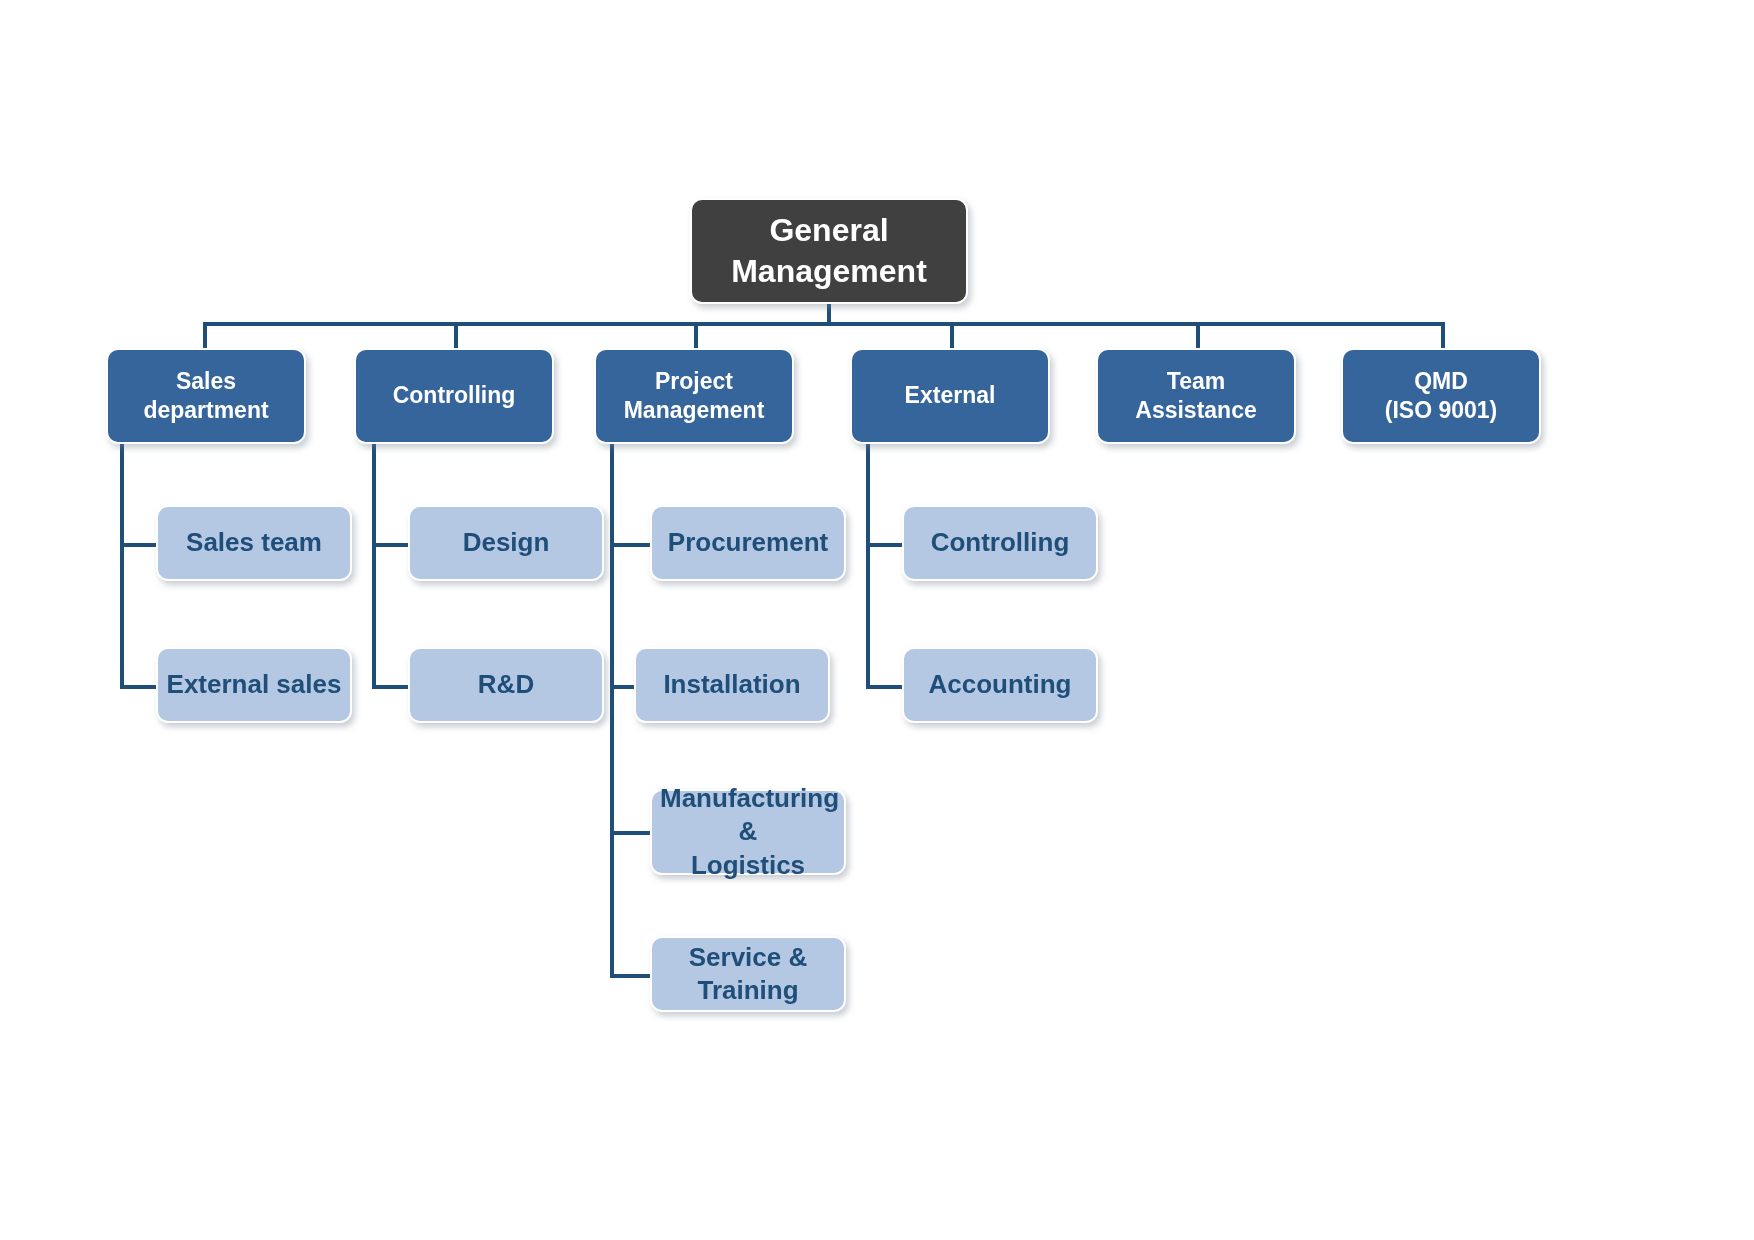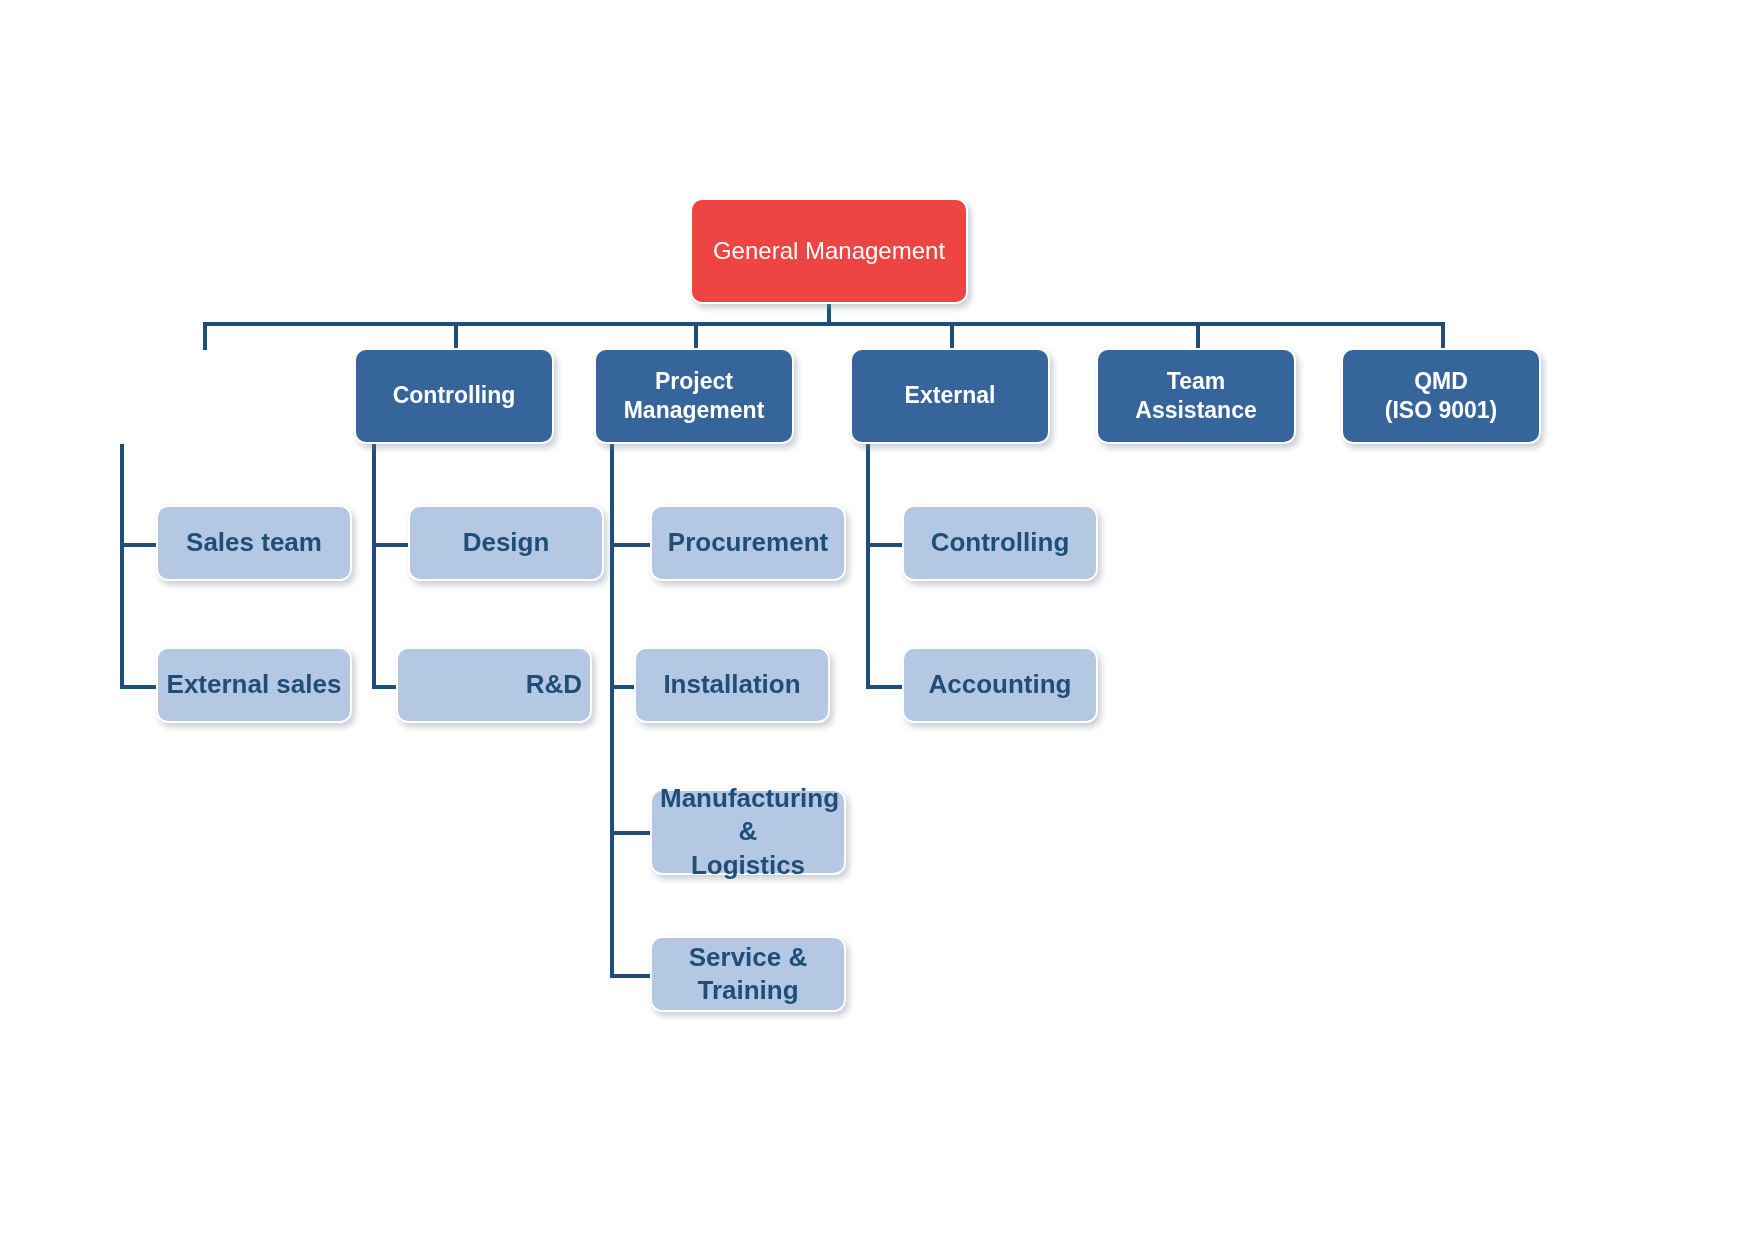--- a/index.html
+++ b/index.html
@@ -42,24 +42,24 @@
     line-height: 1.28;
     padding: 4px 8px;
   }
   .node .lbl {
     display: block;
     width: 100%;
     white-space: pre-line;
   }
 
   .lvl1 {
-    background: #ef4444;
+    background: #404040;
     color: #ffffff;
-    font-size: 24px;
-    font-weight: normal;
+    font-size: 32px;
+    font-weight: bold;
   }
   .lvl2 {
     background: #36659B;
     color: #ffffff;
     font-size: 23px;
     font-weight: bold;
   }
   .lvl3 {
     background: #B4C7E3;
     color: #1F4E79;
@@ -80,20 +80,23 @@
 
   <div class="conn h" style="left:203px; top:322px; width:1242px;"></div>
 
   <div class="conn v" style="left:203px; top:322px; height:28px;"></div>
   <div class="conn v" style="left:454px; top:322px; height:28px;"></div>
   <div class="conn v" style="left:694px; top:322px; height:28px;"></div>
   <div class="conn v" style="left:950px; top:322px; height:28px;"></div>
   <div class="conn v" style="left:1196px; top:322px; height:28px;"></div>
   <div class="conn v" style="left:1441px; top:322px; height:28px;"></div>
 
+  <div class="node lvl2" style="left:106px; top:348px; width:200px; height:96px;">
+    <span class="lbl">Sales department</span>
+  </div>
 
   <div class="node lvl2" style="left:354px; top:348px; width:200px; height:96px;">
     <span class="lbl">Controlling</span>
   </div>
 
   <div class="node lvl2" style="left:594px; top:348px; width:200px; height:96px;">
     <span class="lbl">Project
 Management</span>
   </div>
 
@@ -121,21 +124,21 @@
     <span class="lbl">External sales</span>
   </div>
 
   <div class="conn v" style="left:372px; top:444px; height:245px;"></div>
   <div class="conn h" style="left:372px; top:543px; width:36px;"></div>
   <div class="conn h" style="left:372px; top:685px; width:36px;"></div>
 
   <div class="node lvl3" style="left:408px; top:505px; width:196px; height:76px;">
     <span class="lbl">Design</span>
   </div>
-  <div class="node lvl3" style="left:396px; top:647px; width:196px; height:76px;text-align:right;">
+  <div class="node lvl3" style="left:408px; top:647px; width:196px; height:76px;">
     <span class="lbl">R&amp;D</span>
   </div>
 
   <div class="conn v" style="left:610px; top:444px; height:534px;"></div>
   <div class="conn h" style="left:610px; top:543px; width:40px;"></div>
   <div class="conn h" style="left:610px; top:685px; width:40px;"></div>
   <div class="conn h" style="left:610px; top:831px; width:40px;"></div>
   <div class="conn h" style="left:610px; top:974px; width:40px;"></div>
 
   <div class="node lvl3" style="left:650px; top:505px; width:196px; height:76px;">

